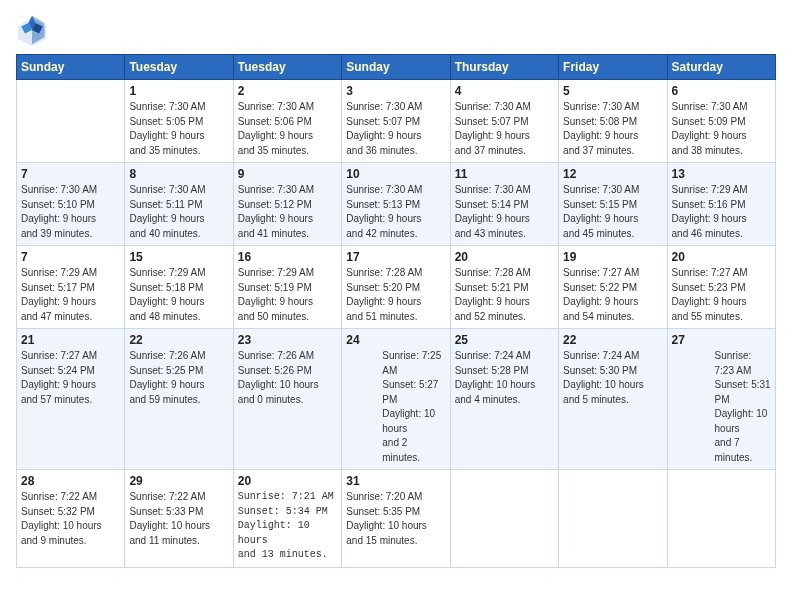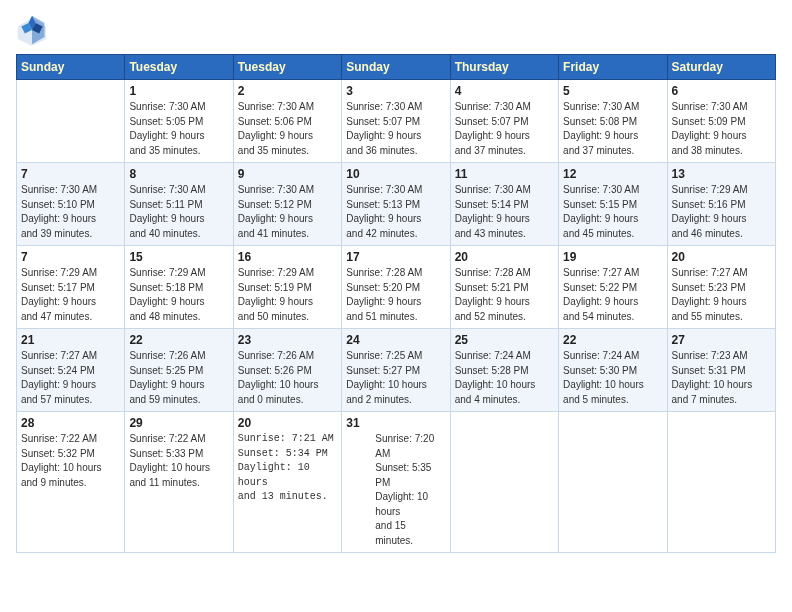--- a/index.html
+++ b/index.html
@@ -294,42 +294,42 @@
           </td>
           <td>
             <span class="day-num">23</span>
             <div class="day-info" style="white-space: pre-line;">Sunrise: 7:26 AM
 Sunset: 5:26 PM
 Daylight: 10 hours
 and 0 minutes.</div>
           </td>
           <td>
             <span class="day-num">24</span>
-            <div class="day-info" style="white-space: pre-line;">Sunrise: 7:25 AM
+            <div class="day-info" style="white-space: pre-line; margin-left: 36px;">Sunrise: 7:25 AM
 Sunset: 5:27 PM
 Daylight: 10 hours
 and 2 minutes.</div>
           </td>
           <td>
             <span class="day-num">25</span>
             <div class="day-info" style="white-space: pre-line;">Sunrise: 7:24 AM
 Sunset: 5:28 PM
 Daylight: 10 hours
 and 4 minutes.</div>
           </td>
           <td>
             <span class="day-num">22</span>
             <div class="day-info" style="white-space: pre-line;">Sunrise: 7:24 AM
 Sunset: 5:30 PM
 Daylight: 10 hours
 and 5 minutes.</div>
           </td>
           <td>
             <span class="day-num">27</span>
-            <div class="day-info" style="white-space: pre-line;">Sunrise: 7:23 AM
+            <div class="day-info" style="white-space: pre-line; margin-left: 43px;">Sunrise: 7:23 AM
 Sunset: 5:31 PM
 Daylight: 10 hours
 and 7 minutes.</div>
           </td>
         </tr>
         <tr class="odd-row">
           <td>
             <span class="day-num">28</span>
             <div class="day-info" style="white-space: pre-line;">Sunrise: 7:22 AM
 Sunset: 5:32 PM
@@ -345,21 +345,21 @@
           </td>
           <td>
             <span class="day-num">20</span>
             <div class="day-info" style="white-space: pre-line; font-family: Liberation Mono, monospace;">Sunrise: 7:21 AM
 Sunset: 5:34 PM
 Daylight: 10 hours
 and 13 minutes.</div>
           </td>
           <td>
             <span class="day-num">31</span>
-            <div class="day-info" style="white-space: pre-line; margin-left: 29px;">Sunrise: 7:20 AM
+            <div class="day-info" style="white-space: pre-line;">Sunrise: 7:20 AM
 Sunset: 5:35 PM
 Daylight: 10 hours
 and 15 minutes.</div>
           </td>
           <td></td>
           <td></td>
           <td></td>
         </tr>
       </tbody>
   </table>

